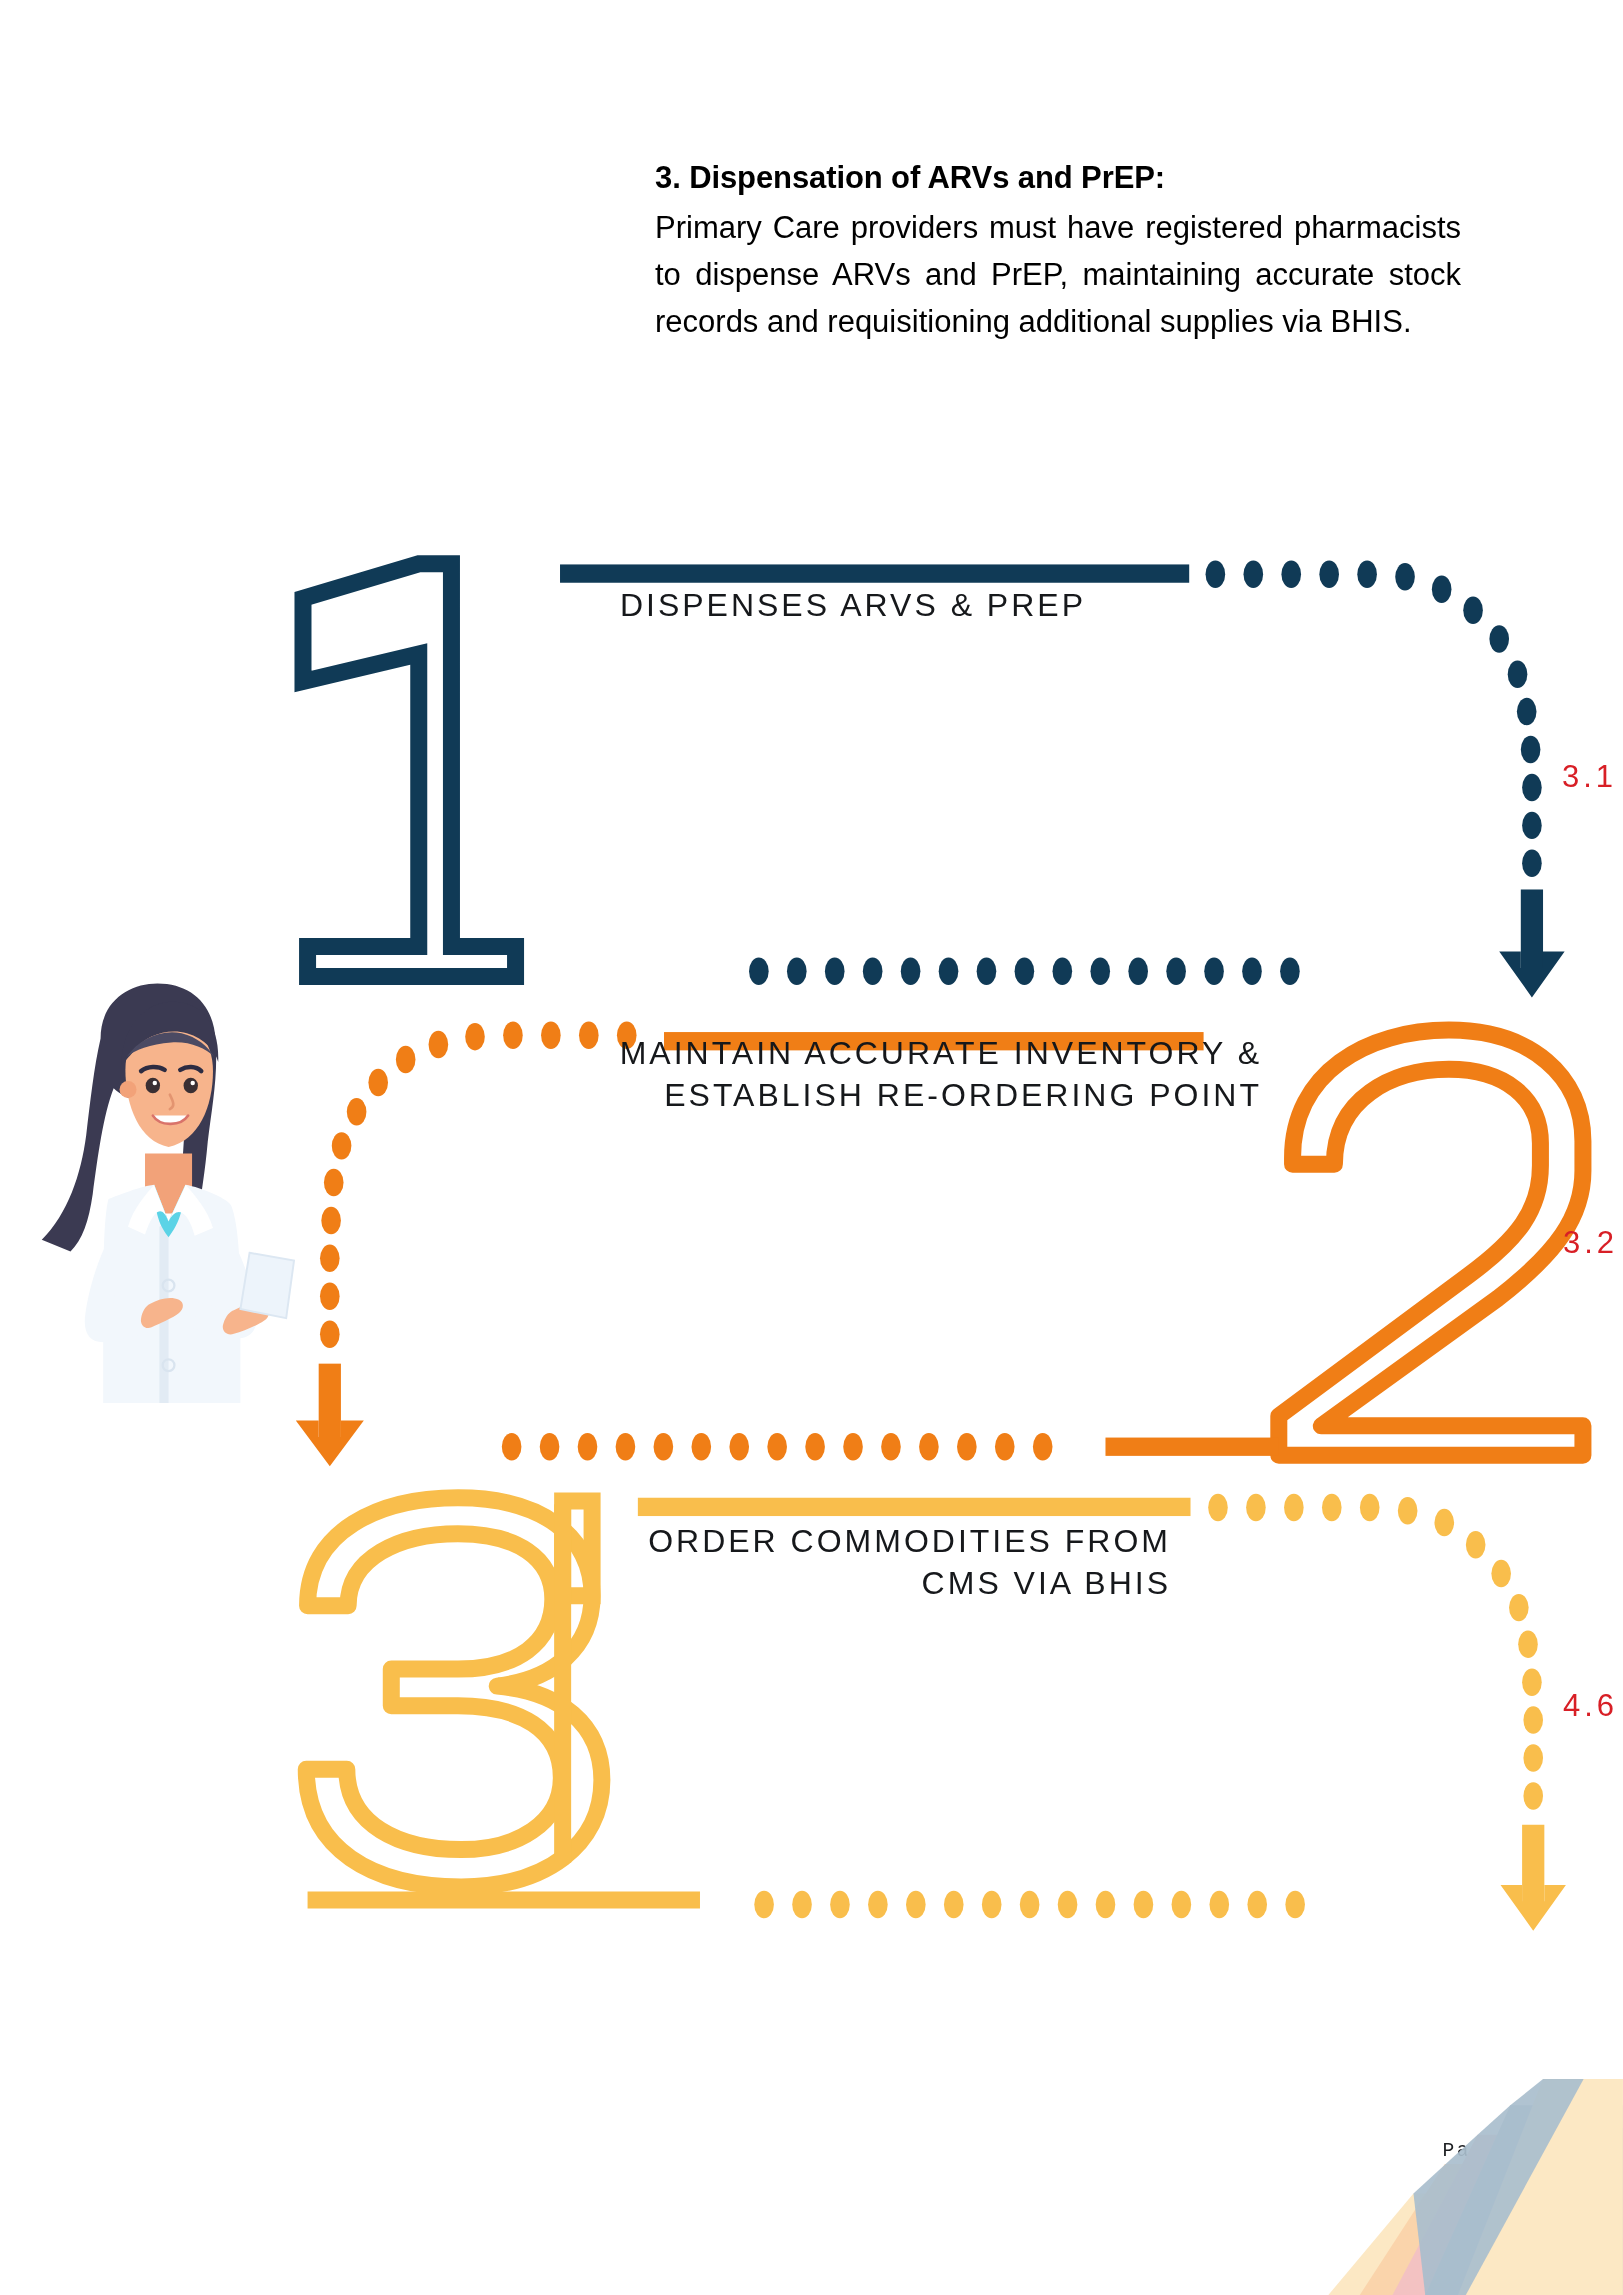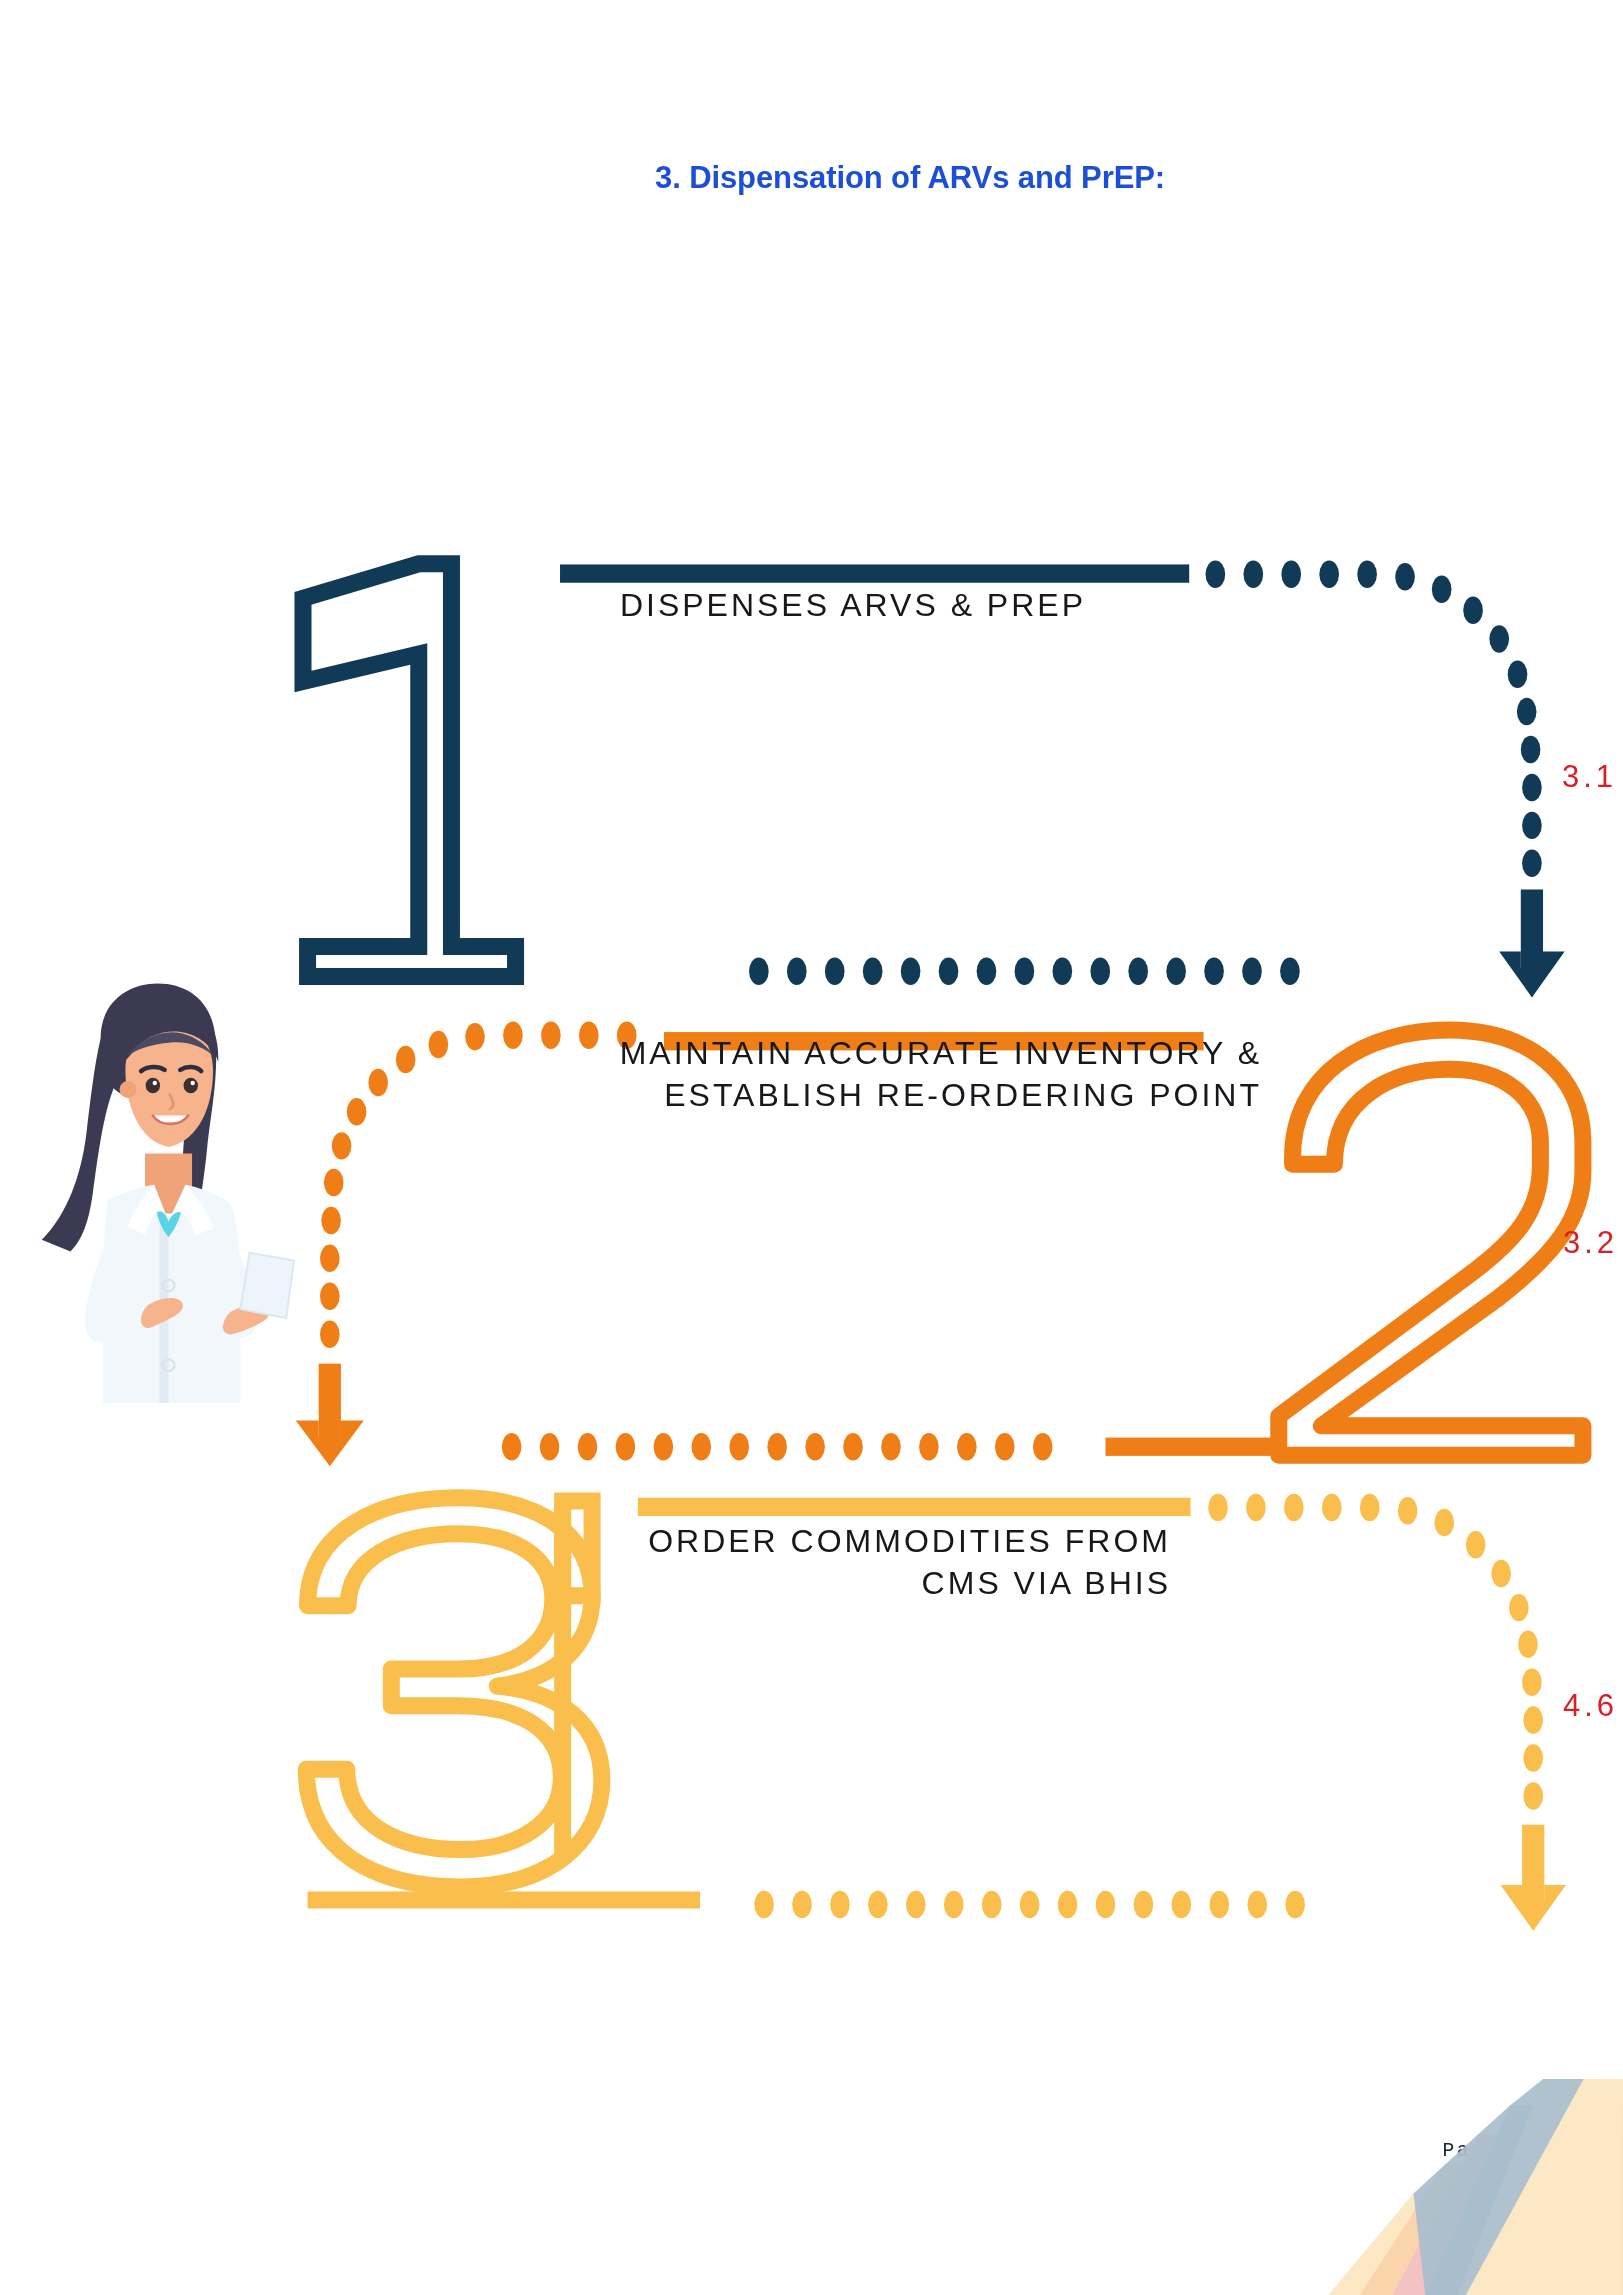--- a/index.html
+++ b/index.html
@@ -10,21 +10,21 @@
     font-family:"Liberation Sans", sans-serif;
     background:#ffffff;
   }
 
   
   #intro {
     position:absolute;
     left:655px; top:158px; width:806px;
   }
   #intro-heading {
-    font-size:31px; font-weight:bold; color:#1d4ed8;
+    font-size:31px; font-weight:bold; color:#000000;
     letter-spacing:-0.1px; line-height:1.28;
     margin-bottom:6.5px;
   }
   #intro-body {
     font-size:31px; color:#000000;
     line-height:1.52; text-align:justify;
     text-align-last:left;
   }
 
   
@@ -80,20 +80,21 @@
     position:absolute;
     right:0; bottom:0;
     width:406px; height:216px;
   }
 </style>
 </head>
 <body>
 
 <div id="intro">
   <div id="intro-heading">3. Dispensation of ARVs and PrEP:</div>
+  <div id="intro-body">Primary Care providers must have registered pharmacists to dispense ARVs and PrEP, maintaining accurate stock records and requisitioning additional supplies via BHIS.</div>
 </div>
 
 <svg id="flow-svg" viewBox="0 0 2481 3509">
 
   <g>
 
     <g>
       <path d="M 463 915
                L 463 1042
                L 640 1000

